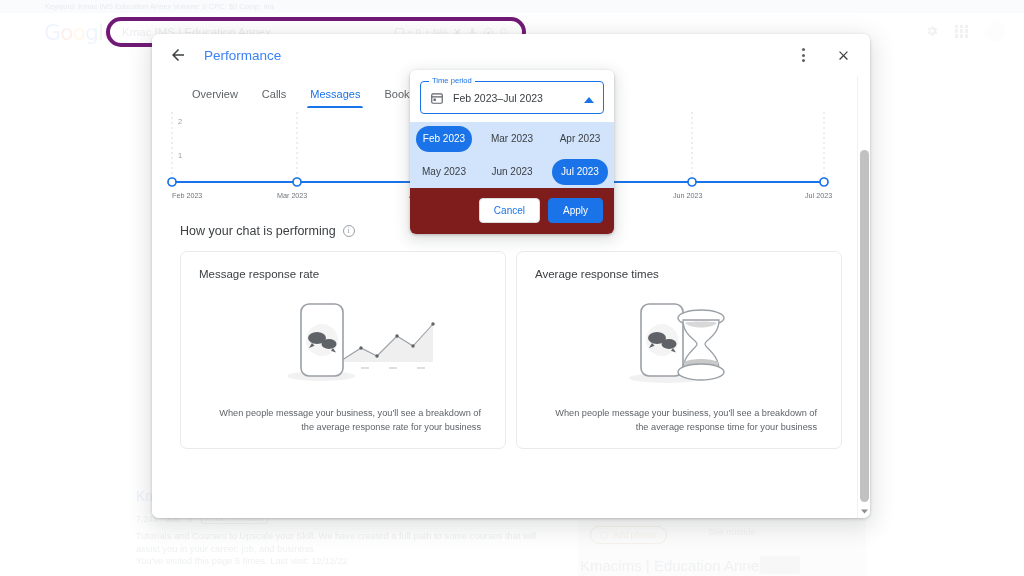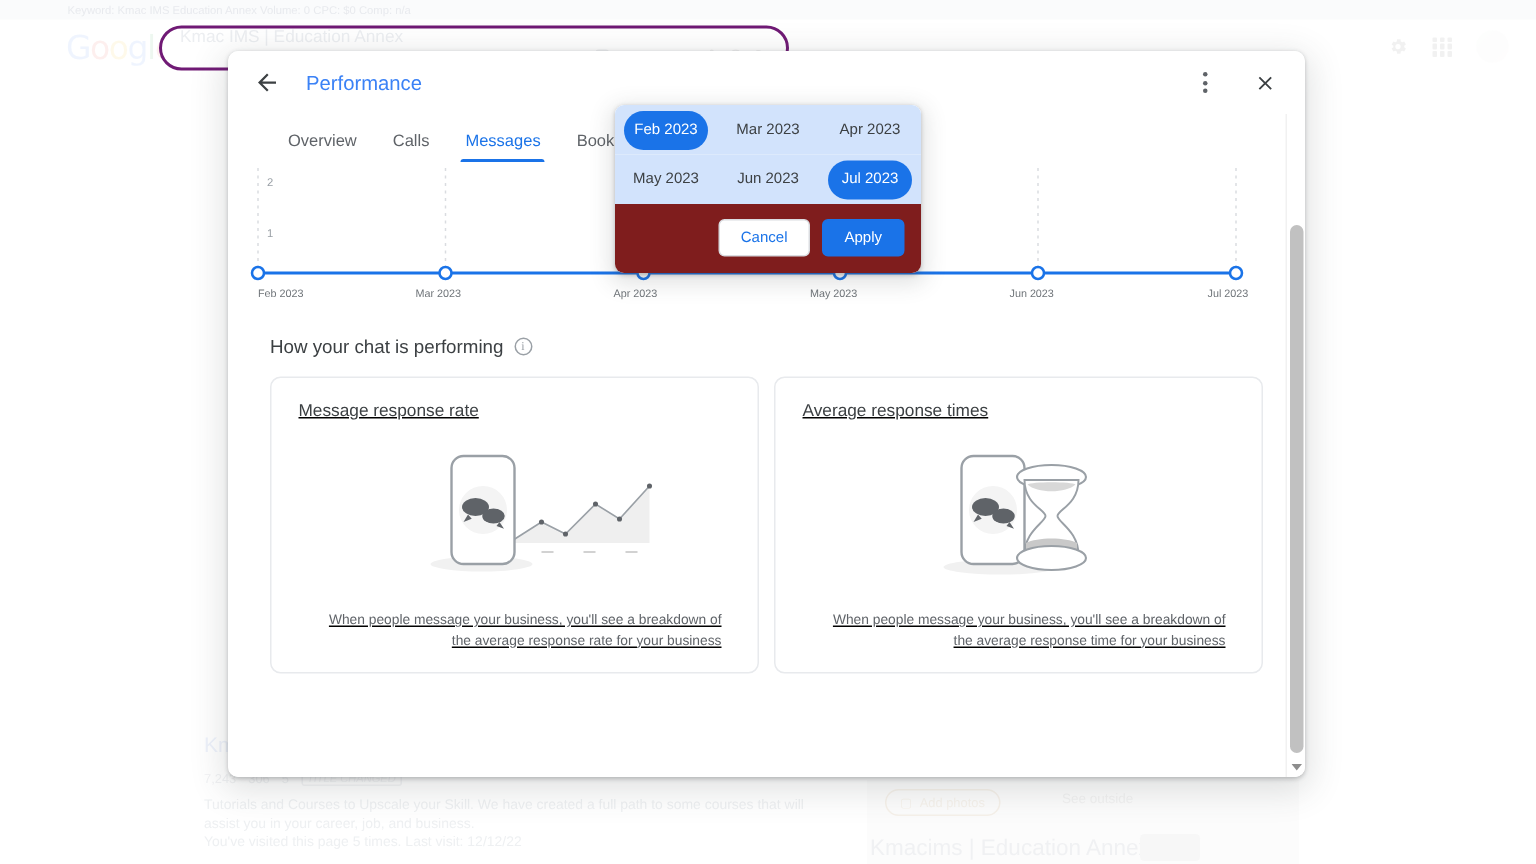--- a/index.html
+++ b/index.html
@@ -31,24 +31,24 @@
     position: absolute; left: 44px; top: 20px;
     font-size: 22px; letter-spacing: -1px;
     font-family: "DejaVu Sans", sans-serif;
     opacity: 0.08;
   }
   .goog-logo i { font-style: normal; }
   .gl-b { color:#4285f4; } .gl-r { color:#ea4335; } .gl-y { color:#fbbc05; } .gl-g { color:#34a853; }
   .bg-searchbox {
     position: absolute; left: 106px; top: 17px;
     width: 420px; height: 30px;
-    border: 2px solid #701a75; border-radius: 16px;
+    border: 4px solid #701a75; border-radius: 16px;
     background: #fff;
-    display: flex; align-items: flex-start; padding: 0 12px;
-    font-size: 11.5px; color: #eceef1; flex-direction: column;
+    display: flex; align-items: center; padding: 0 12px;
+    font-size: 11.5px; color: #eceef1;
   }
   .bg-sb-right { margin-left: auto; display: flex; align-items: center; gap: 5px; color:#eef0f2; font-size: 9px; }
   .bg-icon-sq { width: 9px; height: 9px; border: 1.4px solid #eef0f2; border-radius: 2px; }
   .bg-dot { width:2px;height:2px;border-radius:50%;background:#f0f1f3; }
   .bg-ic { width: 11px; height: 11px; opacity: 0.055; }
   .bg-x { font-size: 11px; color: #eceef1; }
   .bg-top-right {
     position: absolute; right: 18px; top: 20px;
     display: flex; align-items: center; gap: 16px;
     opacity: 0.05;
@@ -153,21 +153,20 @@
     width: 12px; height: 12px; border-radius:50%;
     border: 1px solid #9aa0a6; color:#9aa0a6;
     font-size: 8px; line-height: 10px; text-align:center;
     font-family:"Liberation Serif", serif;
     cursor: pointer;
   }
 
   .cards-row {
     display:flex; gap: 10px;
     margin: 13px 28px 0 28px;
-    text-decoration: underline;
   }
   .perf-card {
     flex: 1;
     border: 1px solid #e8eaed; border-radius: 7px;
     background:#fff;
     height: 198px;
     padding: 16px 18px 14px 18px;
     display:flex; flex-direction:column;
   }
   .card-title { font-size: 11.5px; color:#3c4043; }
@@ -469,20 +468,36 @@
     <div class="dlg-scroll-down">
       <svg width="7" height="5" viewBox="0 0 10 6">
           <path fill="#8d8d8d" d="M0 0h10L5 6z"></path>
         </svg>
     </div>
   </div>
 </div>
 
 <div id="time-period-popup">
 
+  <div class="tp-field-area">
+    <div class="tp-field">
+      <span class="tp-legend">Time period</span>
+      <svg width="14" height="14" viewBox="0 0 24 24">
+        <rect x="3" y="5" width="18" height="16" rx="2" fill="none" stroke="#5f6368" stroke-width="2"></rect>
+        <line x1="3" y1="10" x2="21" y2="10" stroke="#5f6368" stroke-width="2"></line>
+        <rect x="6" y="13" width="4" height="4" fill="#5f6368"></rect>
+      </svg>
+      <span class="tp-value">Feb 2023–Jul 2023</span>
+      <span class="tp-caret">
+        <svg width="10" height="6" viewBox="0 0 10 6">
+            <path fill="#1a73e8" d="M0 6h10L5 0z"></path>
+          </svg>
+      </span>
+    </div>
+  </div>
 
   <div class="tp-grid">
     <div class="tp-grid-row range-band">
       <div class="tp-cell selected">
         <span class="chip">Feb 2023</span>
       </div>
       <div class="tp-cell">
         <span class="chip">Mar 2023</span>
       </div>
       <div class="tp-cell">

